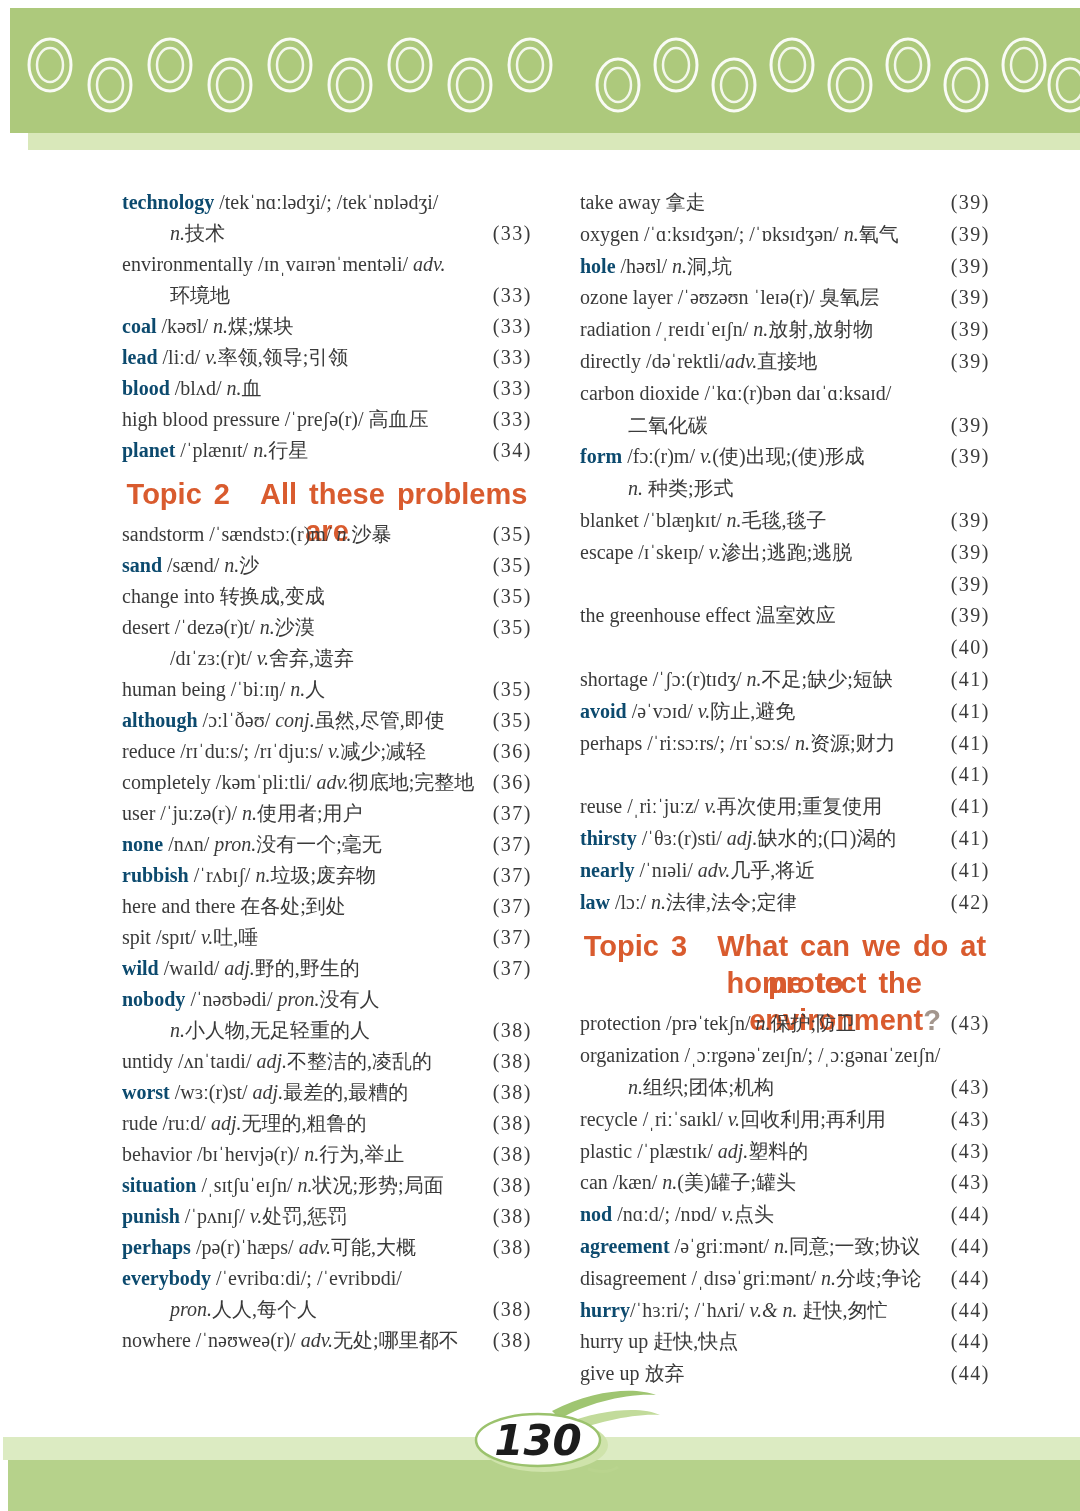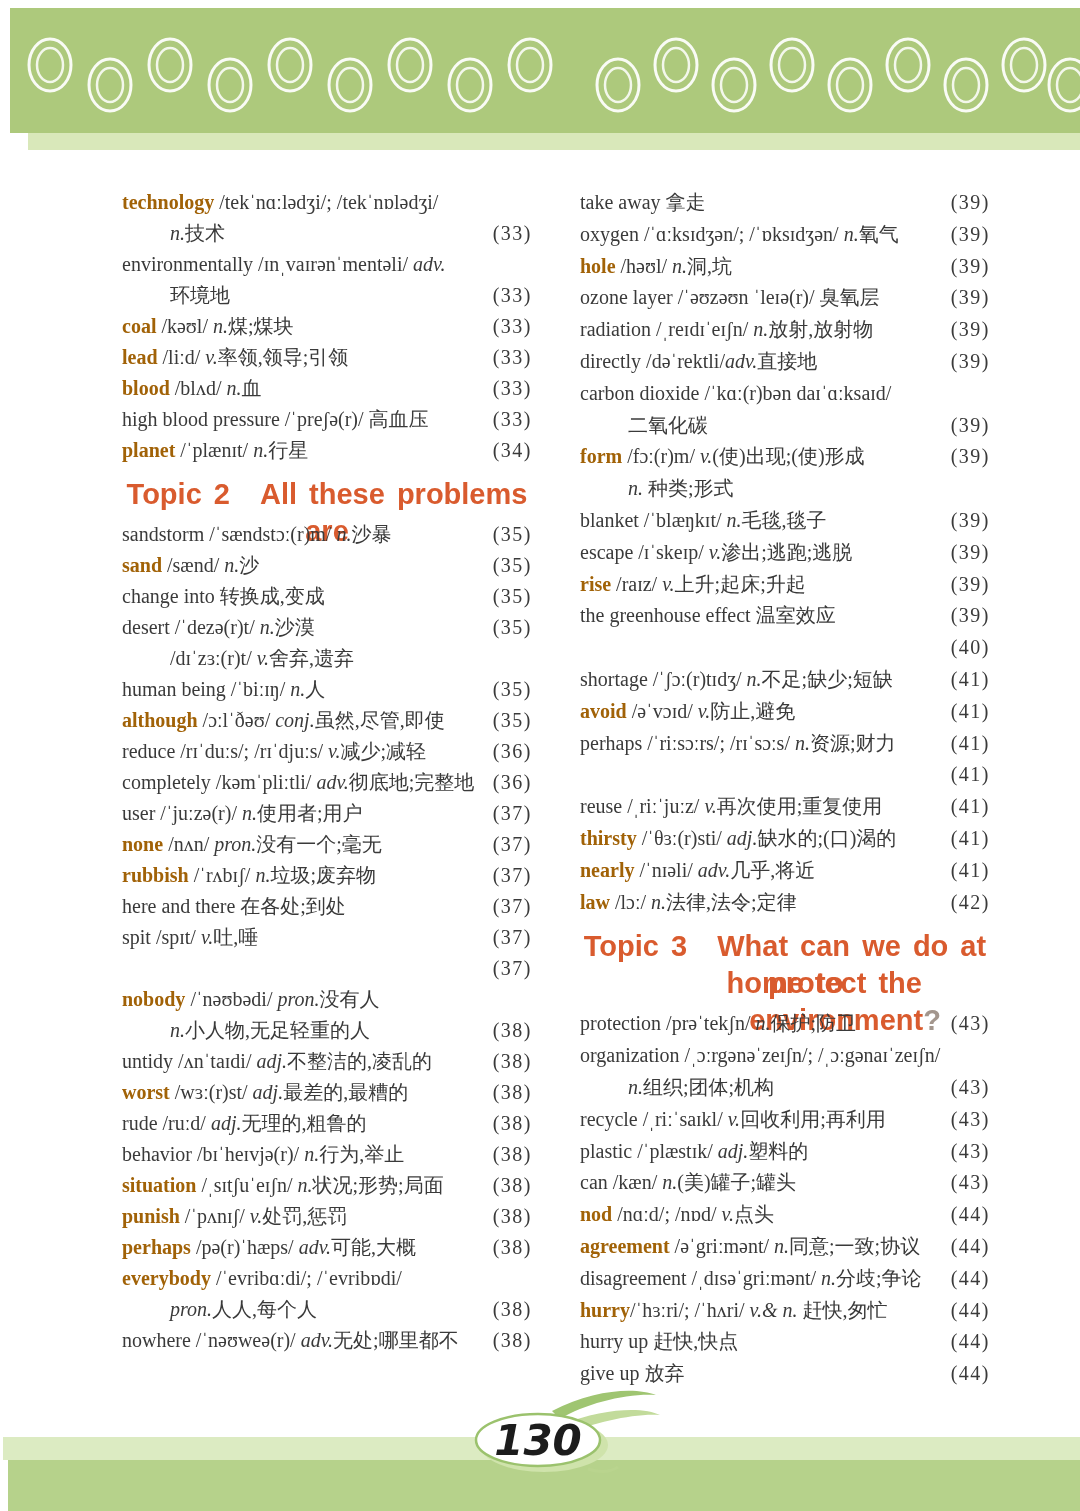--- a/index.html
+++ b/index.html
@@ -17,21 +17,21 @@
   .badge{position:absolute;left:430px;top:1385px;z-index:5;}
   .badge text{font:italic bold 42px "DejaVu Sans","Liberation Sans",sans-serif;fill:#1c1c1c;}
   
   .col{position:absolute;top:187px;width:410px;}
   #col-left{left:122px;}
   #col-right{left:580px;}
   .line{display:flex;align-items:baseline;height:31px;line-height:31px;
         font-size:20px;color:#3a3a3a;white-space:nowrap;}
   #col-right .line{height:31.8px;line-height:31.8px;}
   .line .segs{min-width:0;}
-  .sb{font-weight:bold;color:#a16207;}
+  .sb{font-weight:bold;color:#0c4a6e;}
   .si{font-style:italic;}
   .pg{margin-left:auto;padding-left:4px;letter-spacing:1.5px;}
   .indent{padding-left:48px;}
   
   .topic{padding:10px 0 6px;color:#d95b2e;
          font-family:"Liberation Sans","DejaVu Sans",sans-serif;
          font-weight:bold;font-size:29px;}
   .topic-l1,.topic-l2{height:37px;line-height:37px;text-align:center;word-spacing:4px;}
   .topic-label{margin-right:30px;}
   [data-topic="3"] .topic-l2{padding-left:120px;}
@@ -171,20 +171,21 @@
       </div>
       <div class="line">
         <span class="segs"><span>here and there 在各处;到处</span></span>
         <span class="pg">(37)</span>
       </div>
       <div class="line">
         <span class="segs"><span>spit /spɪt/ </span><span class="si">v.</span><span>吐,唾</span></span>
         <span class="pg">(37)</span>
       </div>
       <div class="line">
+        <span class="segs"><span class="sb">wild</span><span> /waɪld/ </span><span class="si">adj.</span><span>野的,野生的</span></span>
         <span class="pg">(37)</span>
       </div>
       <div class="line">
         <span class="segs"><span class="sb">nobody</span><span> /ˈnəʊbədi/ </span><span class="si">pron.</span><span>没有人</span></span>
       </div>
       <div class="line indent">
         <span class="segs"><span class="si">n.</span><span>小人物,无足轻重的人</span></span>
         <span class="pg">(38)</span>
       </div>
       <div class="line">
@@ -268,21 +269,20 @@
       </div>
       <div class="line">
         <span class="segs"><span>blanket /ˈblæŋkɪt/ </span><span class="si">n.</span><span>毛毯,毯子</span></span>
         <span class="pg">(39)</span>
       </div>
       <div class="line">
         <span class="segs"><span>escape /ɪˈskeɪp/ </span><span class="si">v.</span><span>渗出;逃跑;逃脱</span></span>
         <span class="pg">(39)</span>
       </div>
       <div class="line">
-        <span class="segs"><span class="sb">rise</span><span> /raɪz/ </span><span class="si">v.</span><span>上升;起床;升起</span></span>
         <span class="pg">(39)</span>
       </div>
       <div class="line">
         <span class="segs"><span>the greenhouse effect 温室效应</span></span>
         <span class="pg">(39)</span>
       </div>
       <div class="line">
         <span class="pg">(40)</span>
       </div>
       <div class="line">

